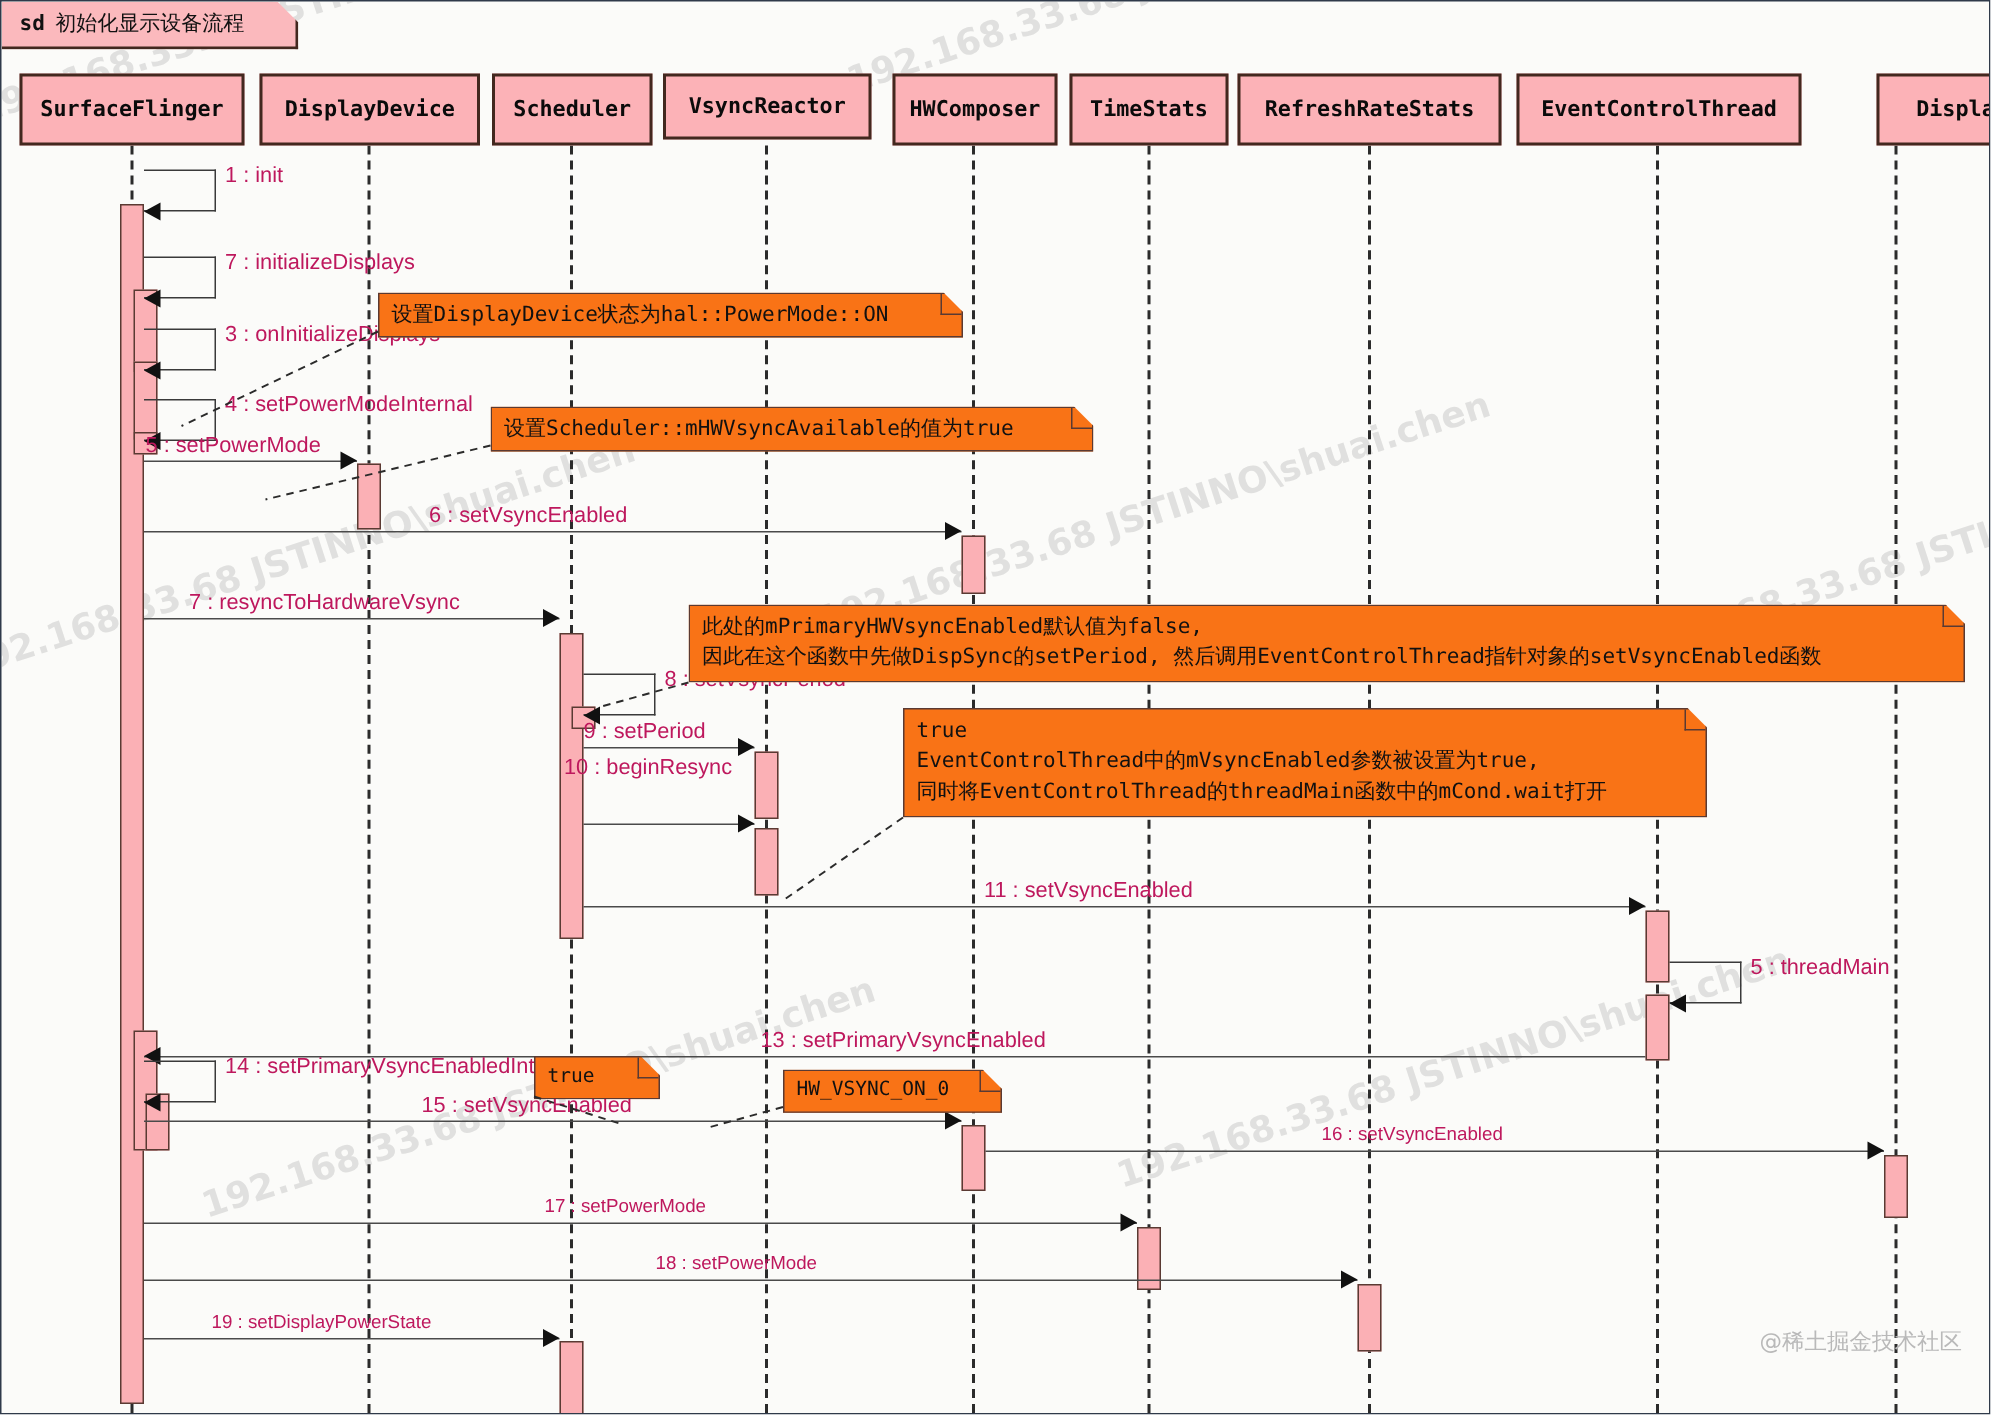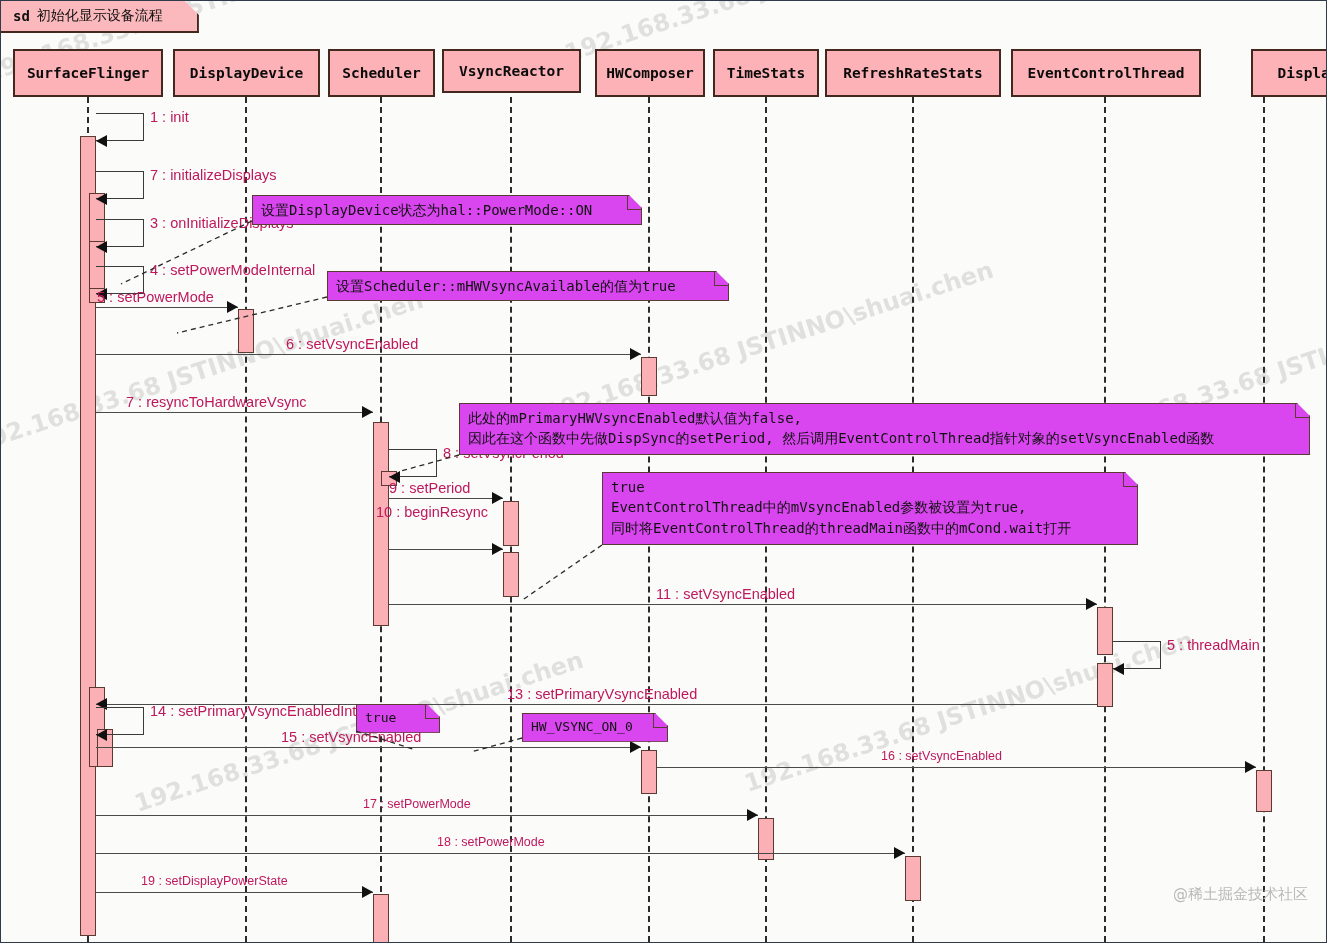--- a/index.html
+++ b/index.html
@@ -55,21 +55,21 @@
     font-size:14.5px;color:#be185d;white-space:nowrap;
   }
   .msg-label.small{font-size:12.5px;}
   
   .selfmsg{
     position:absolute;border:1.4px solid #3a3a3a;border-left:none;
     background:transparent;box-sizing:border-box;
   }
   
   .note{
-    position:absolute;background:#d946ef;border:1.6px solid #5a3a33;
+    position:absolute;background:#f97316;border:1.6px solid #5a3a33;
     font-family:"DejaVu Sans Mono","Liberation Mono",monospace;
     font-size:14px;color:#111;line-height:1.45;
     padding:4px 9px 4px 8px;box-sizing:border-box;white-space:pre;
     clip-path:polygon(0 0,calc(100% - 13px) 0,100% 13px,100% 100%,0 100%);
   }
   .note .fold{
     position:absolute;right:0;top:0;width:13px;height:13px;
     border-left:1.4px solid #5a3a33;border-bottom:1.4px solid #5a3a33;
     background:transparent;
   }

